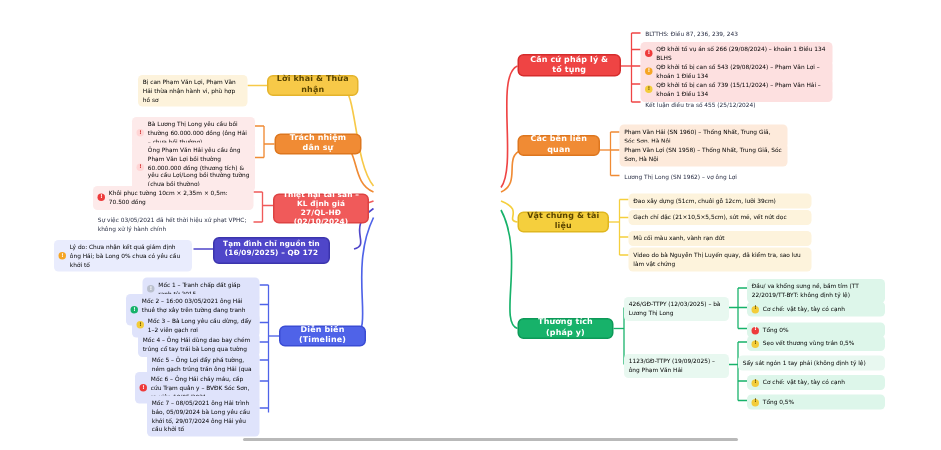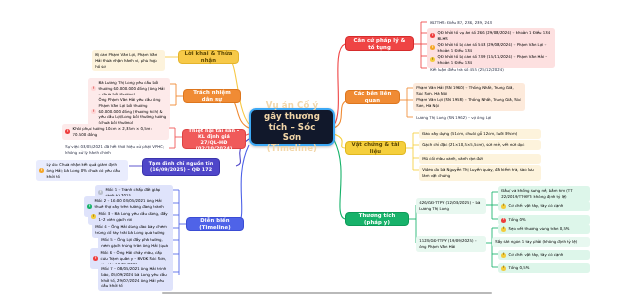--- a/index.html
+++ b/index.html
@@ -92,21 +92,20 @@
     <path d="M183 96 L 176 96 M176 84 L 176 105 M176 84 L 170 84 M176 105 L 170 105" stroke="#f08b34" stroke-width=".9" fill="none"></path>
 
     <path d="M182 137 L 175 137 M175 128 L 175 148 M175 128 L 169 128 M175 148 L 169 148" stroke="#f05a5a" stroke-width=".9" fill="none"></path>
 
     <path d="M142 166 L 135 166 M135 166 L 129 166" stroke="#4f46c9" stroke-width=".9" fill="none"></path>
 
     <path d="M186 224 L 179 224" stroke="#4f63e8" stroke-width=".9" fill="none"></path>
     <path d="M179 190 L 179 275 M179 190 L 173 190 M179 203 L 173 203 M179 215 L 173 215 M179 228 L 173 228 M179 240 L 173 240 M179 254 L 173 254 M179 272 L 173 272" stroke="#4f63e8" stroke-width=".85" fill="none"></path>
   </svg>
 
-  <div class="node central" style="left:249px;top:108px;width:86px;height:38px;">Vụ án Cố ý gây thương tích – Sóc Sơn (Timeline)</div>
 
   <div class="node br red" style="left:345px;top:36px;width:69px;height:15px;">Căn cứ pháp lý &amp; tố tụng</div>
 
   <div class="leaf plain tcolor" style="left:427px;top:18px;width:112px;">
     <span class="tx">BLTTHS: Điều 87, 236, 239, 243</span>
     </div>
   <div class="leaf pink" style="left:427px;top:28px;width:128px;">
     <span class="dot r">!</span>
     <span class="tx">QĐ khởi tố vụ án số 266 (29/08/2024) – khoản 1 Điều 134 BLHS</span>
     </div>

